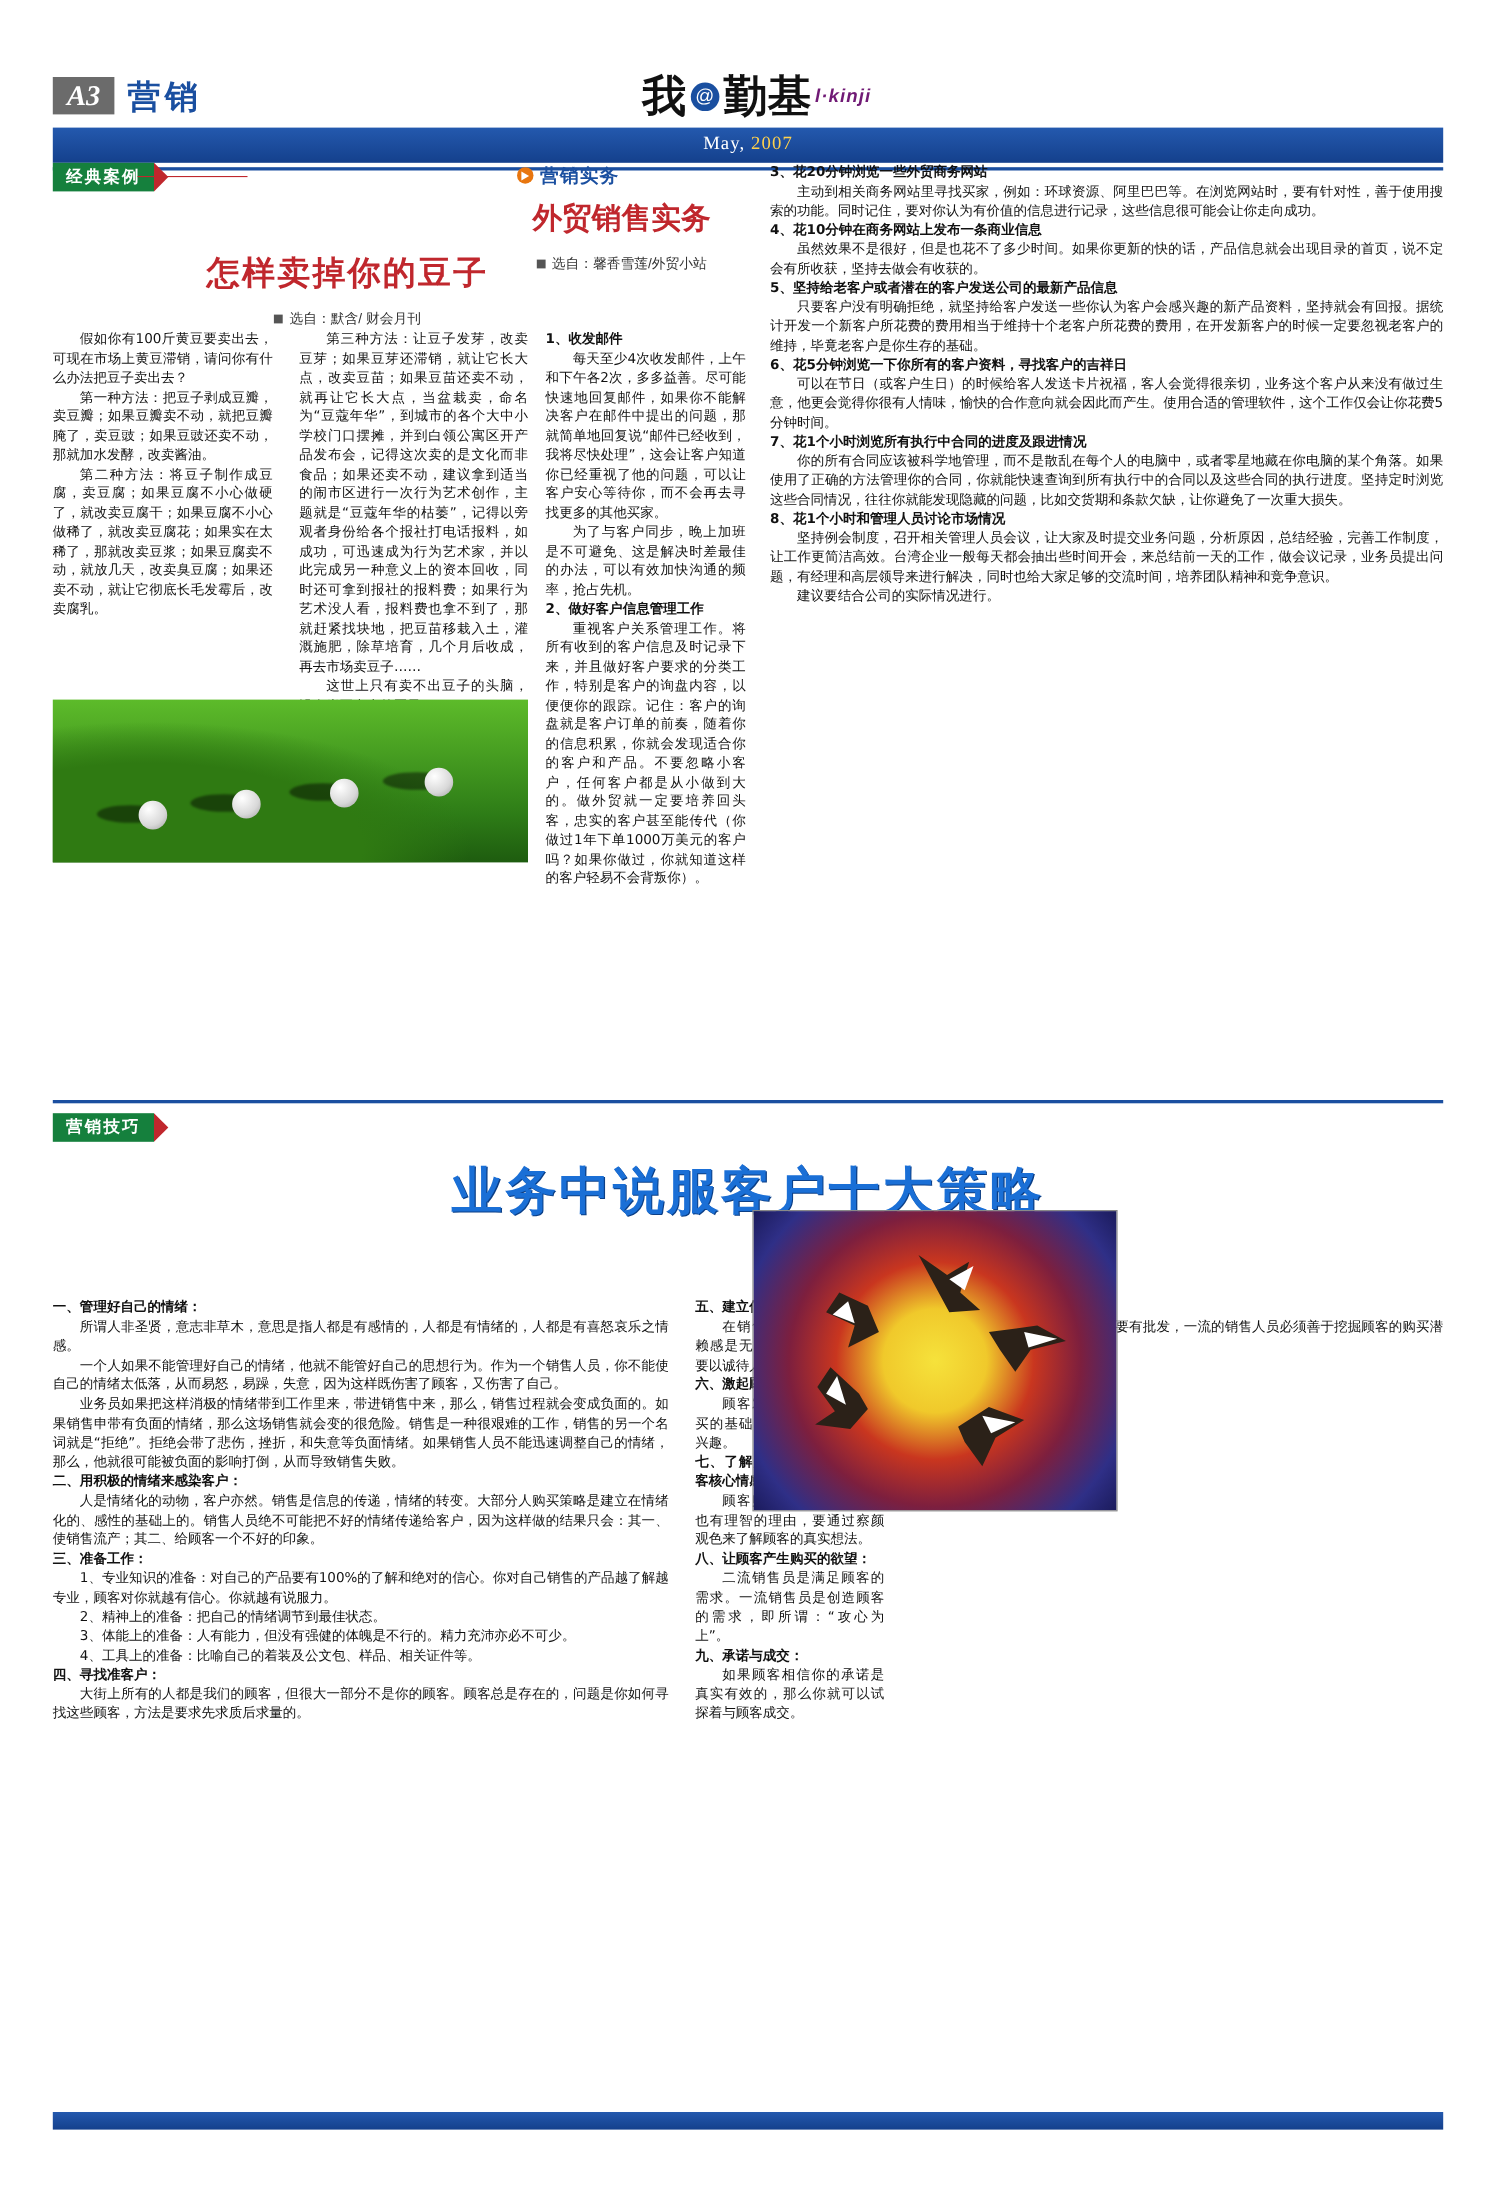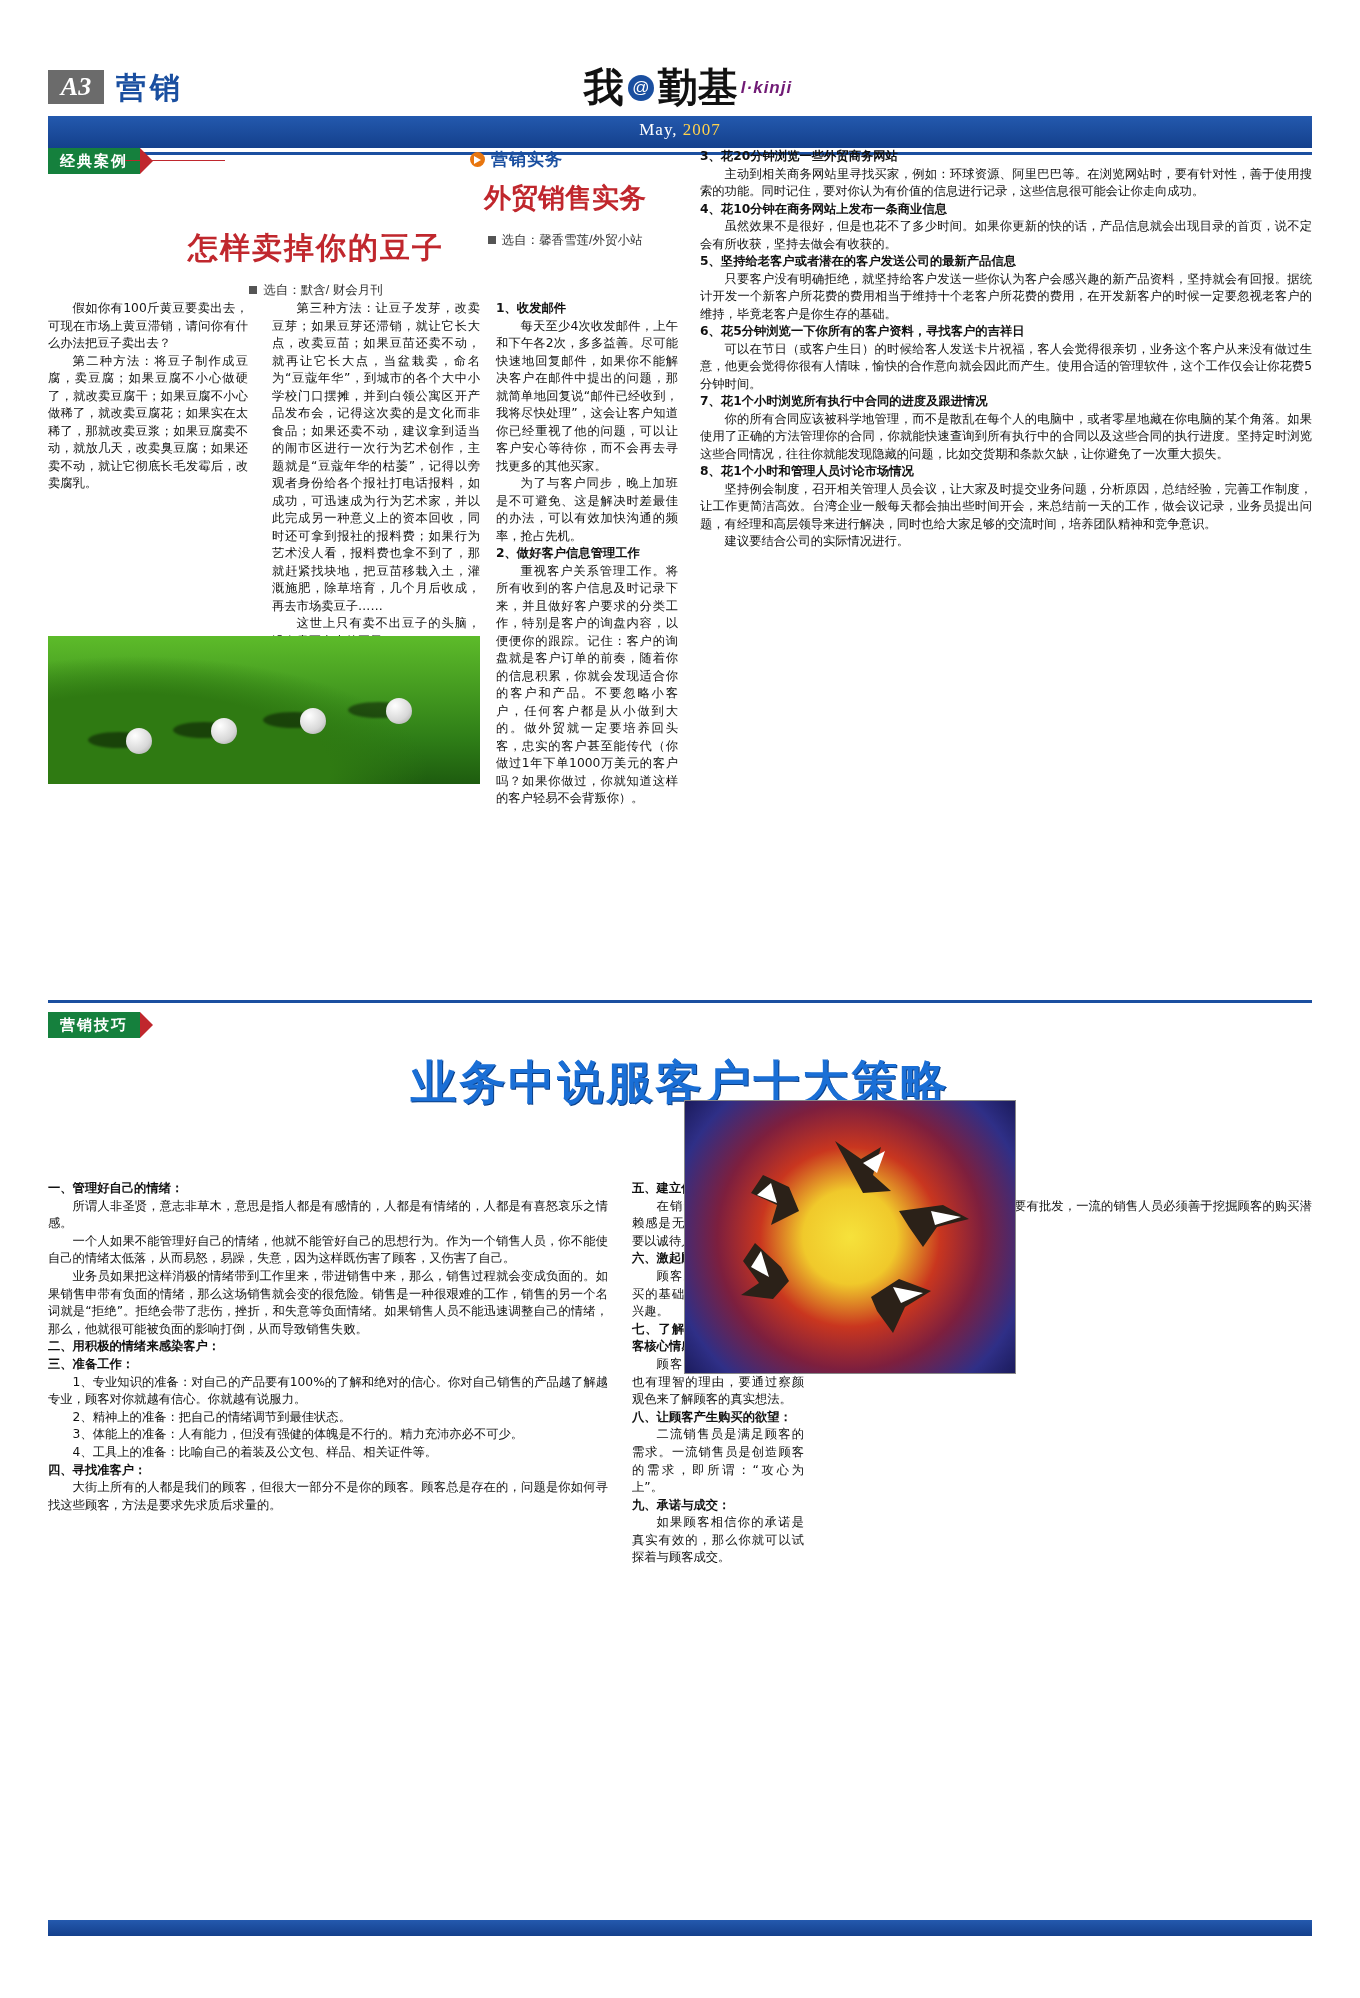--- a/index.html
+++ b/index.html
@@ -175,20 +175,21 @@
   <div class="tab" style="left:48px;top:148px;">经典案例</div>
   <div class="tab-line" style="left:125px;top:160px;width:100px;"></div>
 
   <div class="headline1">怎样卖掉你的豆子</div>
   <div class="byline" style="position:absolute;left:96px;top:272px;width:440px;">
     <span class="sq"></span><span>选自：默含/ 财会月刊</span>
   </div>
 
   <div class="col" style="left:48px;top:300px;width:200px;">
     <p>假如你有100斤黄豆要卖出去，可现在市场上黄豆滞销，请问你有什么办法把豆子卖出去？</p>
+    <p>第一种方法：把豆子剥成豆瓣，卖豆瓣；如果豆瓣卖不动，就把豆瓣腌了，卖豆豉；如果豆豉还卖不动，那就加水发酵，改卖酱油。</p>
     <p>第二种方法：将豆子制作成豆腐，卖豆腐；如果豆腐不小心做硬了，就改卖豆腐干；如果豆腐不小心做稀了，就改卖豆腐花；如果实在太稀了，那就改卖豆浆；如果豆腐卖不动，就放几天，改卖臭豆腐；如果还卖不动，就让它彻底长毛发霉后，改卖腐乳。</p>
   </div>
   <div class="col" style="left:272px;top:300px;width:208px;">
     <p>第三种方法：让豆子发芽，改卖豆芽；如果豆芽还滞销，就让它长大点，改卖豆苗；如果豆苗还卖不动，就再让它长大点，当盆栽卖，命名为“豆蔻年华”，到城市的各个大中小学校门口摆摊，并到白领公寓区开产品发布会，记得这次卖的是文化而非食品；如果还卖不动，建议拿到适当的闹市区进行一次行为艺术创作，主题就是“豆蔻年华的枯萎”，记得以旁观者身份给各个报社打电话报料，如成功，可迅速成为行为艺术家，并以此完成另一种意义上的资本回收，同时还可拿到报社的报料费；如果行为艺术没人看，报料费也拿不到了，那就赶紧找块地，把豆苗移栽入土，灌溉施肥，除草培育，几个月后收成，再去市场卖豆子……</p>
     <p>这世上只有卖不出豆子的头脑，没有卖不出去的豆子。</p>
   </div>
 
   <div class="golf-img">
     <div class="shadow" style="left:40px;top:96px;width:62px;"></div>
     <div class="shadow" style="left:125px;top:86px;width:62px;"></div>
@@ -240,20 +241,21 @@
   <div class="byline3">
     <span class="sq"></span><span>选自：阿里巴巴</span>
   </div>
 
   <div class="lcol" style="left:48px;top:1180px;width:560px;">
     <p class="hd">一、管理好自己的情绪：</p>
     <p>所谓人非圣贤，意志非草木，意思是指人都是有感情的，人都是有情绪的，人都是有喜怒哀乐之情感。</p>
     <p>一个人如果不能管理好自己的情绪，他就不能管好自己的思想行为。作为一个销售人员，你不能使自己的情绪太低落，从而易怒，易躁，失意，因为这样既伤害了顾客，又伤害了自己。</p>
     <p>业务员如果把这样消极的情绪带到工作里来，带进销售中来，那么，销售过程就会变成负面的。如果销售申带有负面的情绪，那么这场销售就会变的很危险。销售是一种很艰难的工作，销售的另一个名词就是“拒绝”。拒绝会带了悲伤，挫折，和失意等负面情绪。如果销售人员不能迅速调整自己的情绪，那么，他就很可能被负面的影响打倒，从而导致销售失败。</p>
     <p class="hd">二、用积极的情绪来感染客户：</p>
+    <p>人是情绪化的动物，客户亦然。销售是信息的传递，情绪的转变。大部分人购买策略是建立在情绪化的、感性的基础上的。销售人员绝不可能把不好的情绪传递给客户，因为这样做的结果只会：其一、使销售流产；其二、给顾客一个不好的印象。</p>
     <p class="hd">三、准备工作：</p>
     <p>1、专业知识的准备：对自己的产品要有100%的了解和绝对的信心。你对自己销售的产品越了解越专业，顾客对你就越有信心。你就越有说服力。</p>
     <p>2、精神上的准备：把自己的情绪调节到最佳状态。</p>
     <p>3、体能上的准备：人有能力，但没有强健的体魄是不行的。精力充沛亦必不可少。</p>
     <p>4、工具上的准备：比喻自己的着装及公文包、样品、相关证件等。</p>
     <p class="hd">四、寻找准客户：</p>
     <p>大街上所有的人都是我们的顾客，但很大一部分不是你的顾客。顾客总是存在的，问题是你如何寻找这些顾客，方法是要求先求质后求量的。</p>
   </div>
 
   <div class="lcol" style="left:632px;top:1180px;width:172px;">

